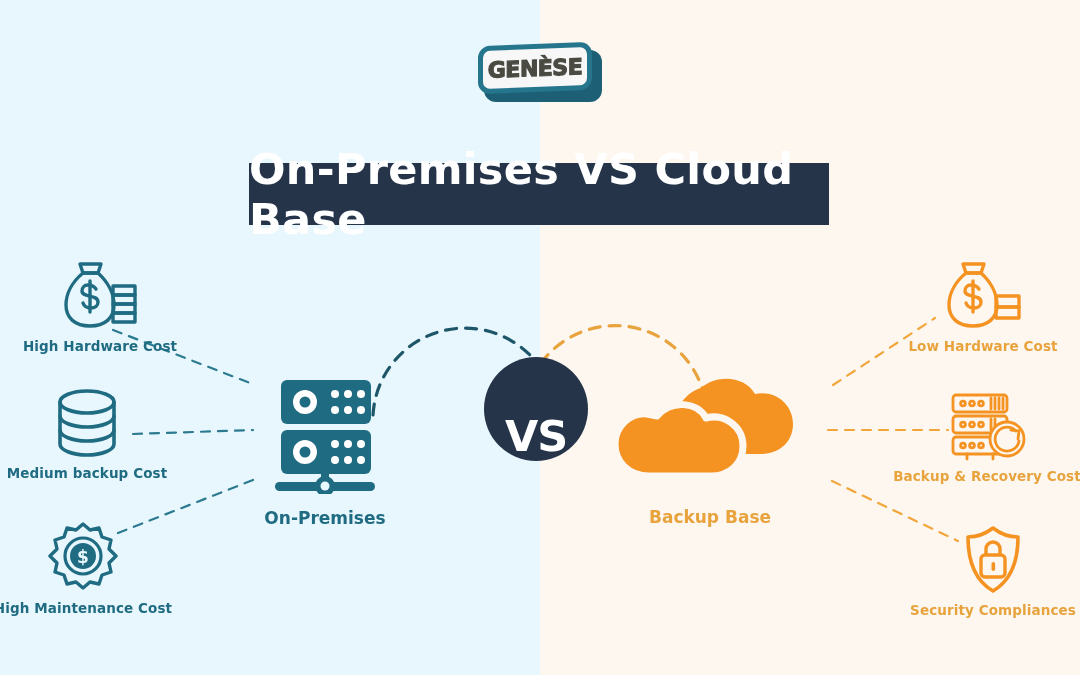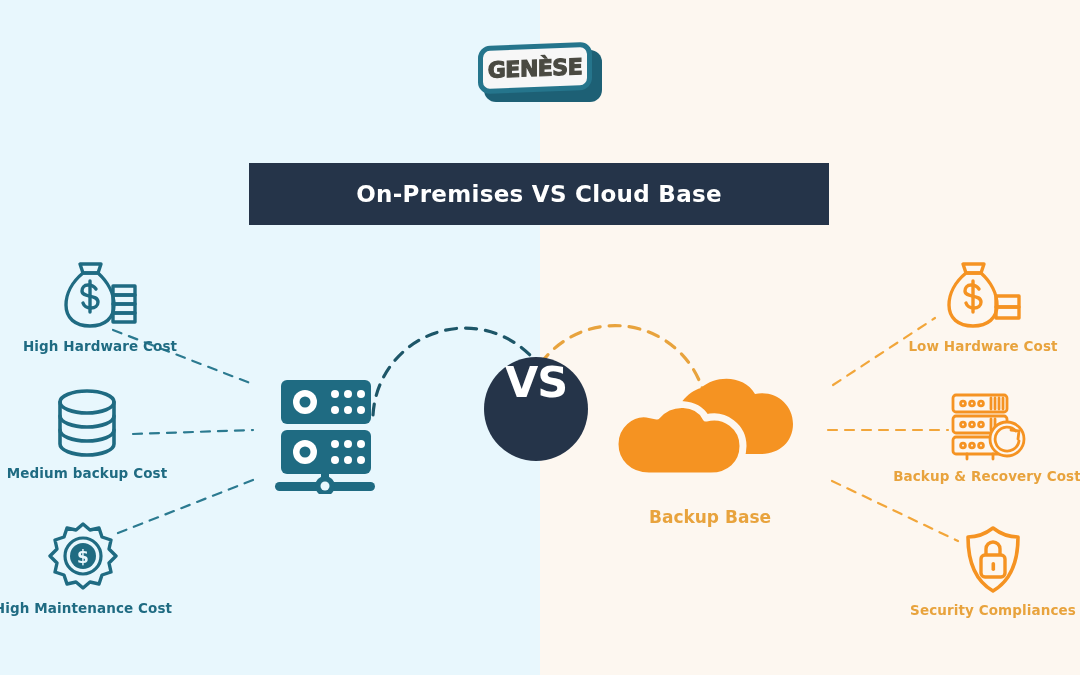--- a/index.html
+++ b/index.html
@@ -67,21 +67,21 @@
     position: absolute;
     left: 249px; top: 163px;
     width: 580px; height: 62px;
     background: #253449;
     display: flex;
     align-items: center;
     justify-content: center;
   }
   .title-text {
     color: #ffffff;
-    font-size: 23px;
+    font-size: 43px;
     font-weight: bold;
     letter-spacing: 0.3px;
     font-family: "DejaVu Sans", sans-serif;
   }
 
   
   #connectors {
     position: absolute;
     left: 0; top: 0;
     width: 1080px; height: 675px;
@@ -125,21 +125,21 @@
   #cloud-node { left: 605px; top: 370px; width: 210px; }
   #cloud-node .label { color: #e8a33d; margin-top: 8px; }
 
   .vs-circle {
     position: absolute;
     left: 484px; top: 357px;
     width: 104px; height: 104px;
     border-radius: 50%;
     background: #253449;
     display: flex;
-    align-items: flex-start;
+    align-items: flex-end;
     justify-content: center;
     z-index: 5;
   }
   .vs-circle span {
     color: #ffffff;
     font-size: 43px;
     font-weight: bold;
     font-family: "DejaVu Sans", sans-serif;
     letter-spacing: -1px;
   }
@@ -300,20 +300,21 @@
         <circle cx="72" cy="86" r="4" fill="#ffffff"></circle>
           <circle cx="85" cy="86" r="4" fill="#ffffff"></circle>
           <circle cx="98" cy="86" r="4" fill="#ffffff"></circle>
 
         <rect x="58" y="100" width="8" height="12" fill="#1f6b82"></rect>
         <rect x="12" y="108" width="100" height="9" rx="4.5" fill="#1f6b82"></rect>
         <circle cx="62" cy="112" r="10" fill="#1f6b82"></circle>
         <circle cx="62" cy="112" r="4.5" fill="#e8f7fd"></circle>
       </svg>
     </div>
+    <div class="label">On-Premises</div>
   </div>
 
   <div class="vs-circle">
     <span>VS</span>
   </div>
 
   <div class="center-node" id="cloud-node">
     <div>
       <svg width="210" height="125" viewBox="0 0 210 125">
         <path d="M96,18 C112,4 140,6 150,24 C170,20 188,34 188,54 C188,72 174,84 156,84 L100,84 C82,84 70,70 70,54 C70,36 82,22 96,18 Z" fill="#f59322"></path>

